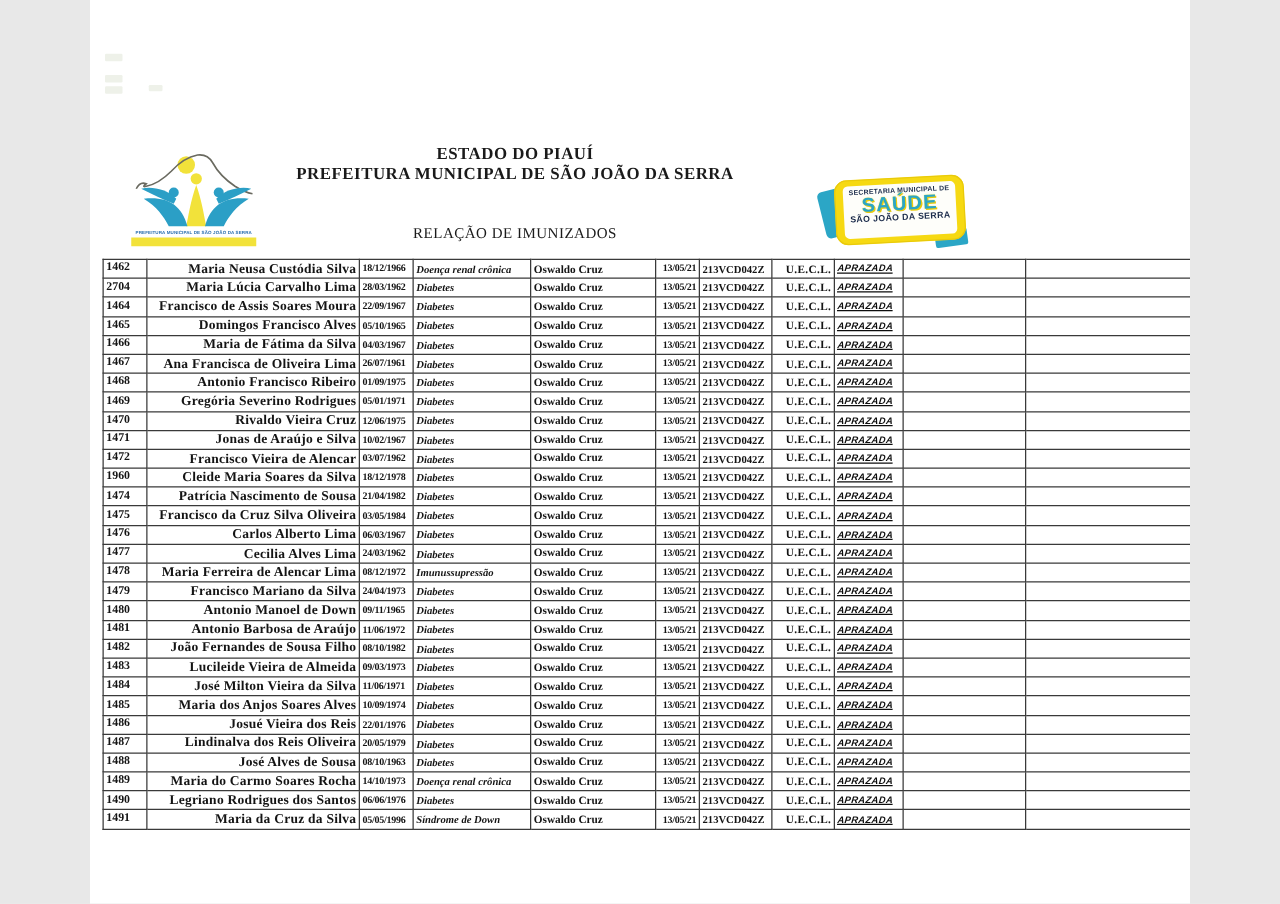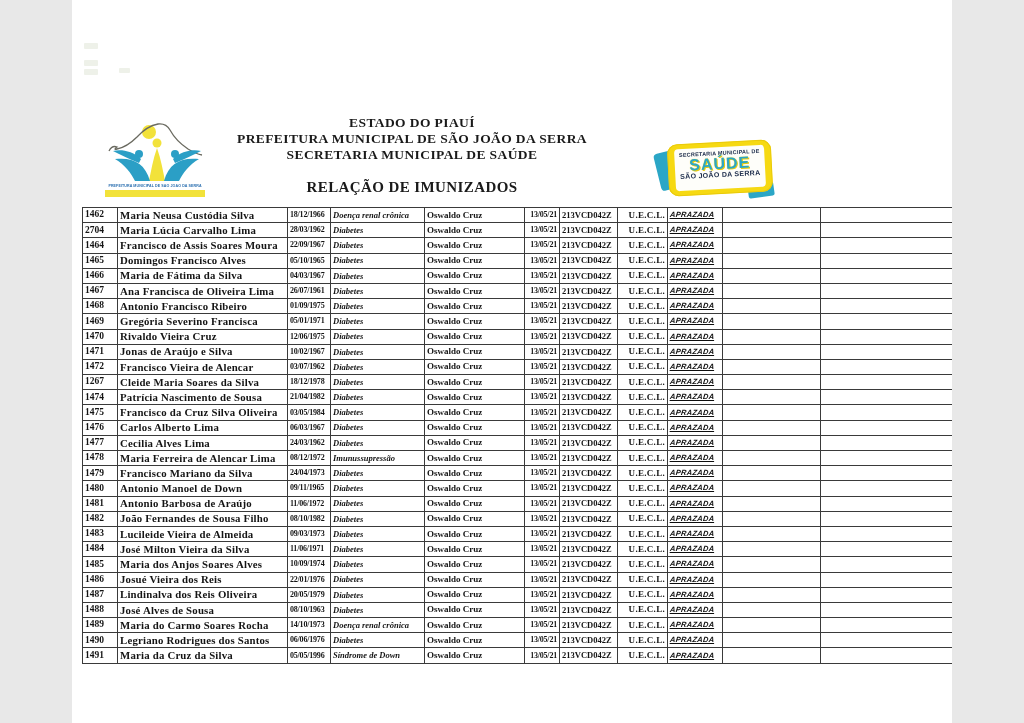--- a/index.html
+++ b/index.html
@@ -12,21 +12,21 @@
   .scan-mark{position:absolute;background:#eef1e9;border-radius:1px;}
   .m1{left:12px;top:43px;width:14px;height:6px;}
   .m2{left:12px;top:60px;width:14px;height:6px;}
   .m3{left:12px;top:69px;width:14px;height:6px;}
   .m4{left:47px;top:68px;width:11px;height:5px;}
 
   
   .header-block{position:absolute;left:90px;top:115px;width:500px;text-align:center;}
   .header-line{font-weight:700;font-size:13.5px;line-height:16px;letter-spacing:.4px;}
   .doc-subtitle{position:absolute;left:90px;top:179px;width:500px;text-align:center;
-    font-weight:700;font-size:15px;letter-spacing:.4px;}
+    font-weight:400;font-size:12px;letter-spacing:.4px;}
 
   
   .logo-left{position:absolute;left:33px;top:112px;width:105px;height:90px;}
   .logo-left-band{position:absolute;left:33px;top:184px;width:100px;text-align:center;
     font-family:"Liberation Sans",sans-serif;font-size:3.6px;font-weight:700;color:#2b6fb0;
     letter-spacing:.1px;white-space:nowrap;overflow:hidden;}
   .logo-left-bar{position:absolute;left:33px;top:190px;width:100px;height:7px;background:#f2e23a;}
 
   
   .logo-right{position:absolute;left:588px;top:142px;width:116px;height:53px;}
@@ -52,21 +52,21 @@
     border-collapse:collapse;table-layout:fixed;
     border:1.6px solid #2a2a2a;
   }
   table.immunized td{
     border:1px solid #3a3a3a;
     padding:0 2px;overflow:hidden;white-space:nowrap;
     vertical-align:middle;line-height:1;height:14.2px;
     font-weight:700;color:#141414;
   }
   td.c-num{font-size:9.5px;padding-left:3px;}
-  td.c-name{font-size:10.8px;letter-spacing:.2px;}
+  td.c-name{font-size:10.8px;letter-spacing:.2px;text-align:right;}
   td.c-dob{font-size:8px;letter-spacing:-.2px;}
   td.c-cond{font-size:8.5px;font-style:italic;}
   td.c-unit{font-size:9px;}
   td.c-date{font-size:8px;letter-spacing:-.2px;text-align:right;}
   td.c-lot{font-size:8.5px;}
   td.c-org{font-size:9px;letter-spacing:.3px;text-align:right;}
   td.c-stamp{font-size:8px;}
   .stamp{
     display:inline-block;
     font-family:"Liberation Sans",sans-serif;font-weight:800;font-style:italic;
@@ -95,21 +95,20 @@
     <circle cx="70" cy="33" r="4" fill="#2b9fc6"></circle>
     <path d="M59,60 C64,42 76,36 94,38 C84,44 78,52 74,60 Z" fill="#2b9fc6"></path>
     <path d="M68,38 C76,30 88,28 96,30 C88,34 80,38 70,42 Z" fill="#2b9fc6"></path>
   </svg>
   <div class="logo-left-band">PREFEITURA MUNICIPAL DE SÃO JOÃO DA SERRA</div>
   <div class="logo-left-bar"></div>
 
   <div class="header-block">
     <div class="header-line">ESTADO DO PIAUÍ</div>
     <div class="header-line">PREFEITURA MUNICIPAL DE SÃO JOÃO DA SERRA</div>
-    <div class="header-line">SECRETARIA MUNICIPAL DE SAÚDE</div>
   </div>
   <div class="doc-subtitle">RELAÇÃO DE IMUNIZADOS</div>
 
   <div class="logo-right">
     <div class="lr-teal-back"></div>
     <div class="lr-teal-corner"></div>
     <div class="lr-frame">
       <div class="lr-inner">
         <div class="lr-line1">SECRETARIA MUNICIPAL DE</div>
         <div class="lr-line2">SAÚDE</div>
@@ -219,21 +218,21 @@
           <td class="c-unit">Oswaldo Cruz</td>
           <td class="c-date">13/05/21</td>
           <td class="c-lot">213VCD042Z</td>
           <td class="c-org">U.E.C.L.</td>
           <td class="c-stamp"><span class="stamp">APRAZADA</span></td>
           <td class="c-empty"></td>
           <td class="c-empty"></td>
         </tr>
         <tr>
           <td class="c-num">1469</td>
-          <td class="c-name">Gregória Severino Francisca</td>
+          <td class="c-name">Gregória Severino Rodrigues</td>
           <td class="c-dob">05/01/1971</td>
           <td class="c-cond">Diabetes</td>
           <td class="c-unit">Oswaldo Cruz</td>
           <td class="c-date">13/05/21</td>
           <td class="c-lot">213VCD042Z</td>
           <td class="c-org">U.E.C.L.</td>
           <td class="c-stamp"><span class="stamp">APRAZADA</span></td>
           <td class="c-empty"></td>
           <td class="c-empty"></td>
         </tr>
@@ -270,21 +269,21 @@
           <td class="c-cond">Diabetes</td>
           <td class="c-unit">Oswaldo Cruz</td>
           <td class="c-date">13/05/21</td>
           <td class="c-lot">213VCD042Z</td>
           <td class="c-org">U.E.C.L.</td>
           <td class="c-stamp"><span class="stamp">APRAZADA</span></td>
           <td class="c-empty"></td>
           <td class="c-empty"></td>
         </tr>
         <tr>
-          <td class="c-num">1267</td>
+          <td class="c-num">1960</td>
           <td class="c-name">Cleide Maria Soares da Silva</td>
           <td class="c-dob">18/12/1978</td>
           <td class="c-cond">Diabetes</td>
           <td class="c-unit">Oswaldo Cruz</td>
           <td class="c-date">13/05/21</td>
           <td class="c-lot">213VCD042Z</td>
           <td class="c-org">U.E.C.L.</td>
           <td class="c-stamp"><span class="stamp">APRAZADA</span></td>
           <td class="c-empty"></td>
           <td class="c-empty"></td>

